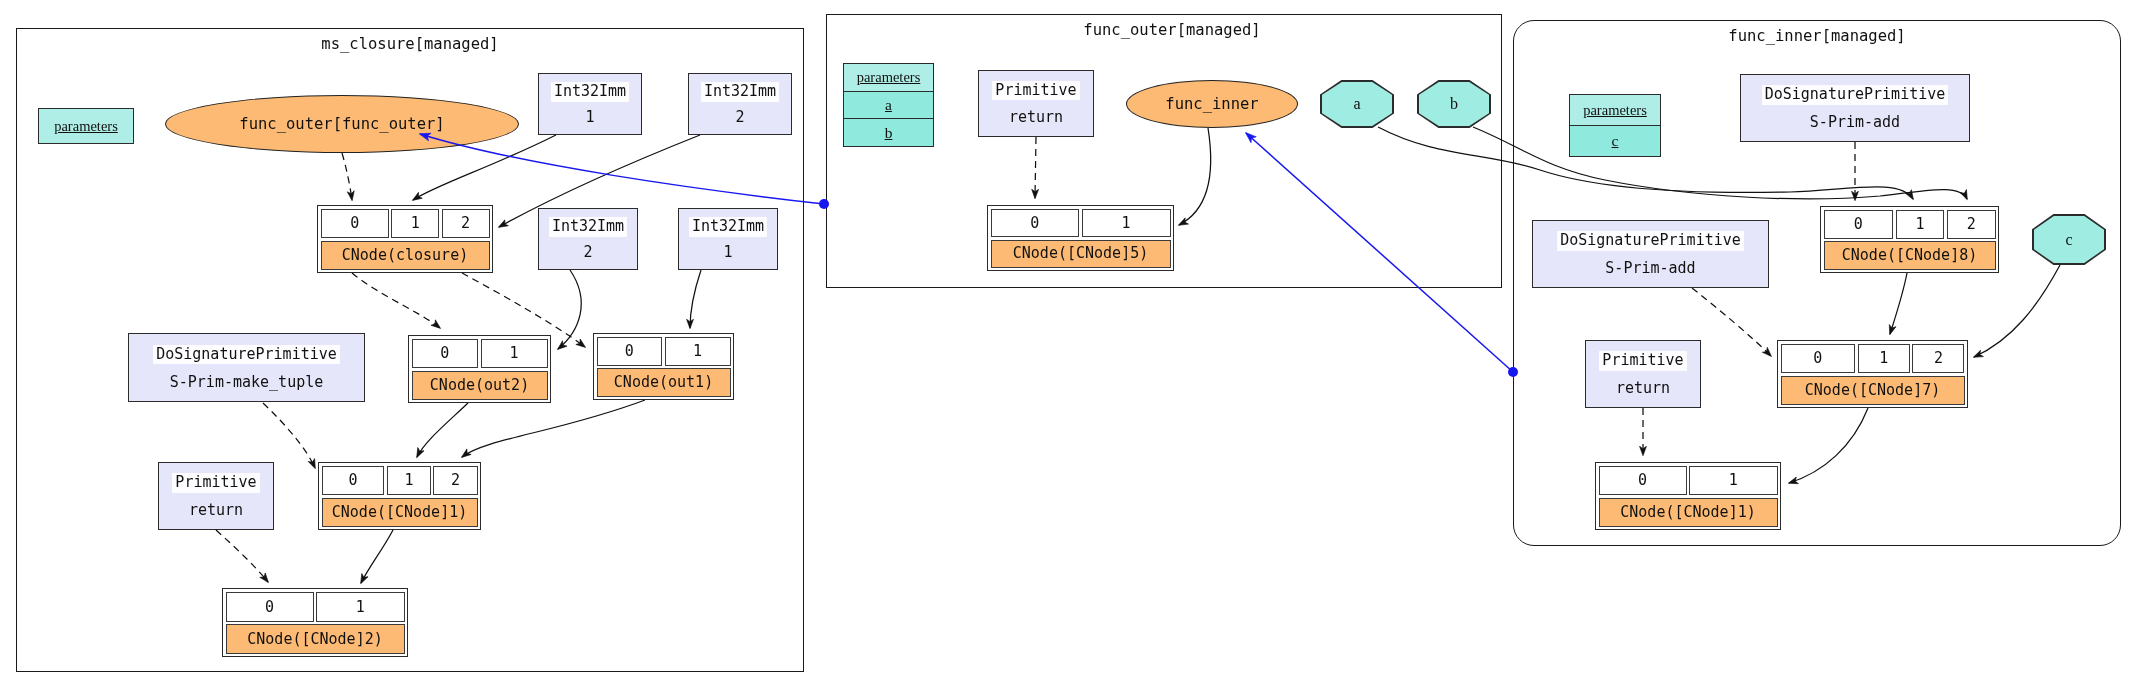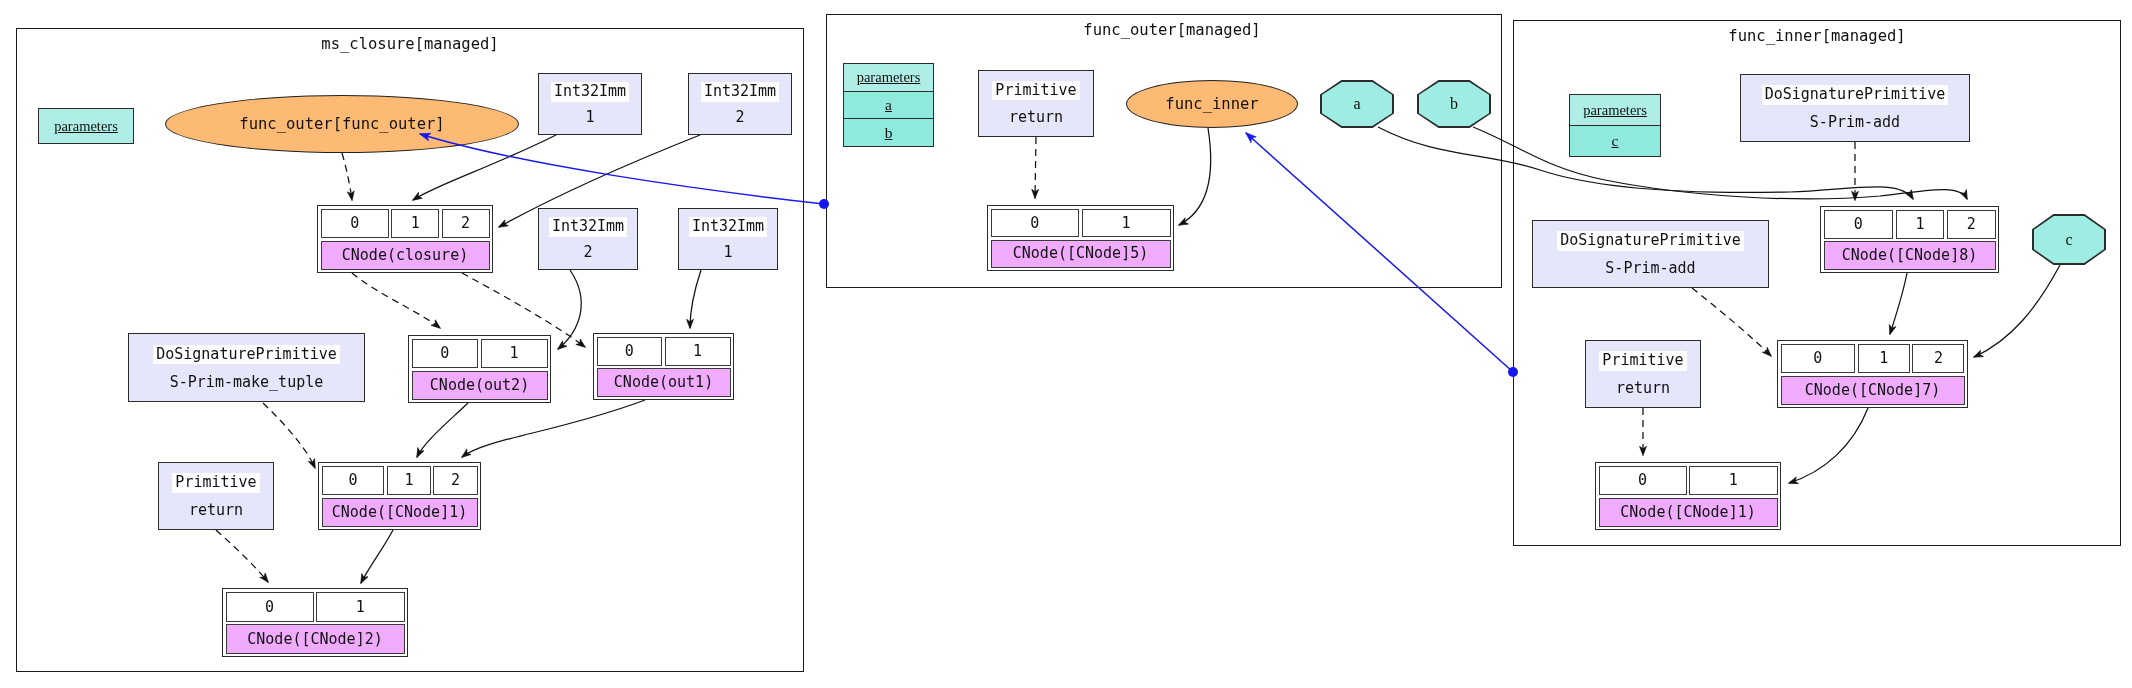--- a/index.html
+++ b/index.html
@@ -12,21 +12,21 @@
   
   .box{background:#E6E6FA;border:1.3px solid #2b2b2b;display:flex;flex-direction:column;
        align-items:center;justify-content:space-evenly;font-size:15px;padding:2px 0;}
   .imm-title span{background:#fdfdff;padding:0 3px;display:inline-block;line-height:1.3;}
   
   .record{border:1.5px solid #2b2b2b;background:#fff;padding:2.5px;display:flex;
           flex-direction:column;gap:2.5px;}
   .cells{display:flex;gap:2.5px;flex:1.1;}
   .cell{border:1.3px solid #3a3a3a;background:#fff;display:flex;align-items:center;
         justify-content:center;font-size:15px;}
-  .rlabel{border:1.3px solid #3a3a3a;background:#f0abfc;text-align:center;font-size:15px;
+  .rlabel{border:1.3px solid #3a3a3a;background:#fdba74;text-align:center;font-size:15px;
           line-height:1.5;padding:0 3px;white-space:nowrap;flex:1;display:flex;
           align-items:center;justify-content:center;}
   
   .ellipse{border:1.6px solid #222;border-radius:50%;background:#fdba74;display:flex;
            align-items:center;justify-content:center;font-size:15.5px;}
   
   .octagon{background:transparent;}
   .oct-shape,.oct-fill{position:absolute;clip-path:polygon(29% 0%,71% 0%,100% 30%,100% 70%,71% 100%,29% 100%,0% 70%,0% 30%);}
   .oct-shape{inset:0;background:#2b2b2b;}
   .oct-fill{inset:1.7px;background:#9FEDE2;display:flex;align-items:center;justify-content:center;
@@ -47,21 +47,21 @@
 <div id="canvas">
 
   <div class="cluster" style="left:16px;top:28px;width:788px;height:644px;">
     <div class="cluster-title">ms_closure[managed]</div>
   </div>
 
   <div class="cluster" style="left:826px;top:14px;width:676px;height:274px;padding-left:16px;">
     <div class="cluster-title">func_outer[managed]</div>
   </div>
 
-  <div class="cluster" style="left:1513px;top:20px;width:608px;height:526px;">
+  <div class="cluster" style="left:1513px;top:20px;width:608px;height:526px;border-radius:21px;">
     <div class="cluster-title">func_inner[managed]</div>
   </div>
 
   <div id="node-layer">
       <div class="node params" style="left: 38px; top: 108px; width: 96px; height: 36px;">
         <div class="prow">parameters</div>
       </div>
       <div class="node ellipse" style="left: 165px; top: 95px; width: 354px; height: 58px; align-items: center;">
         <span>func_outer[func_outer]</span>
       </div>

